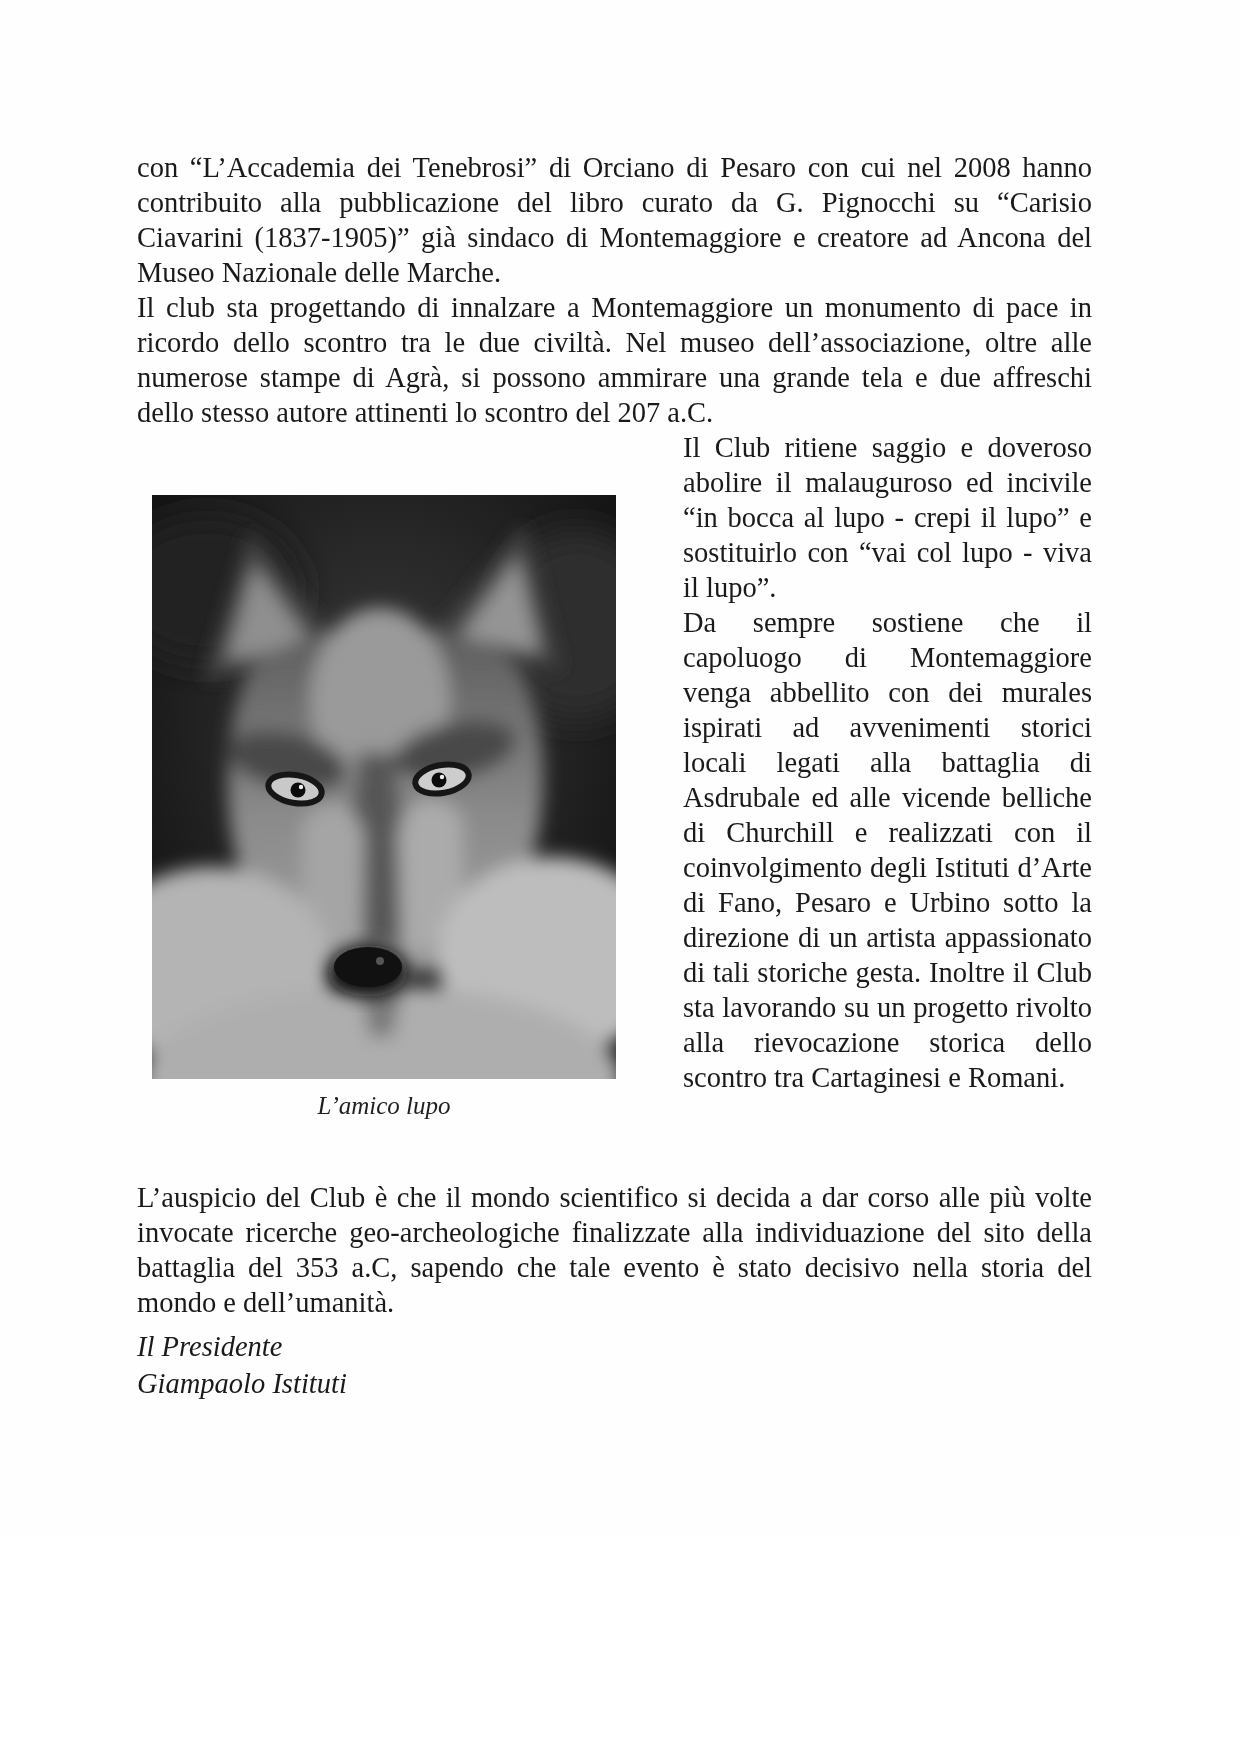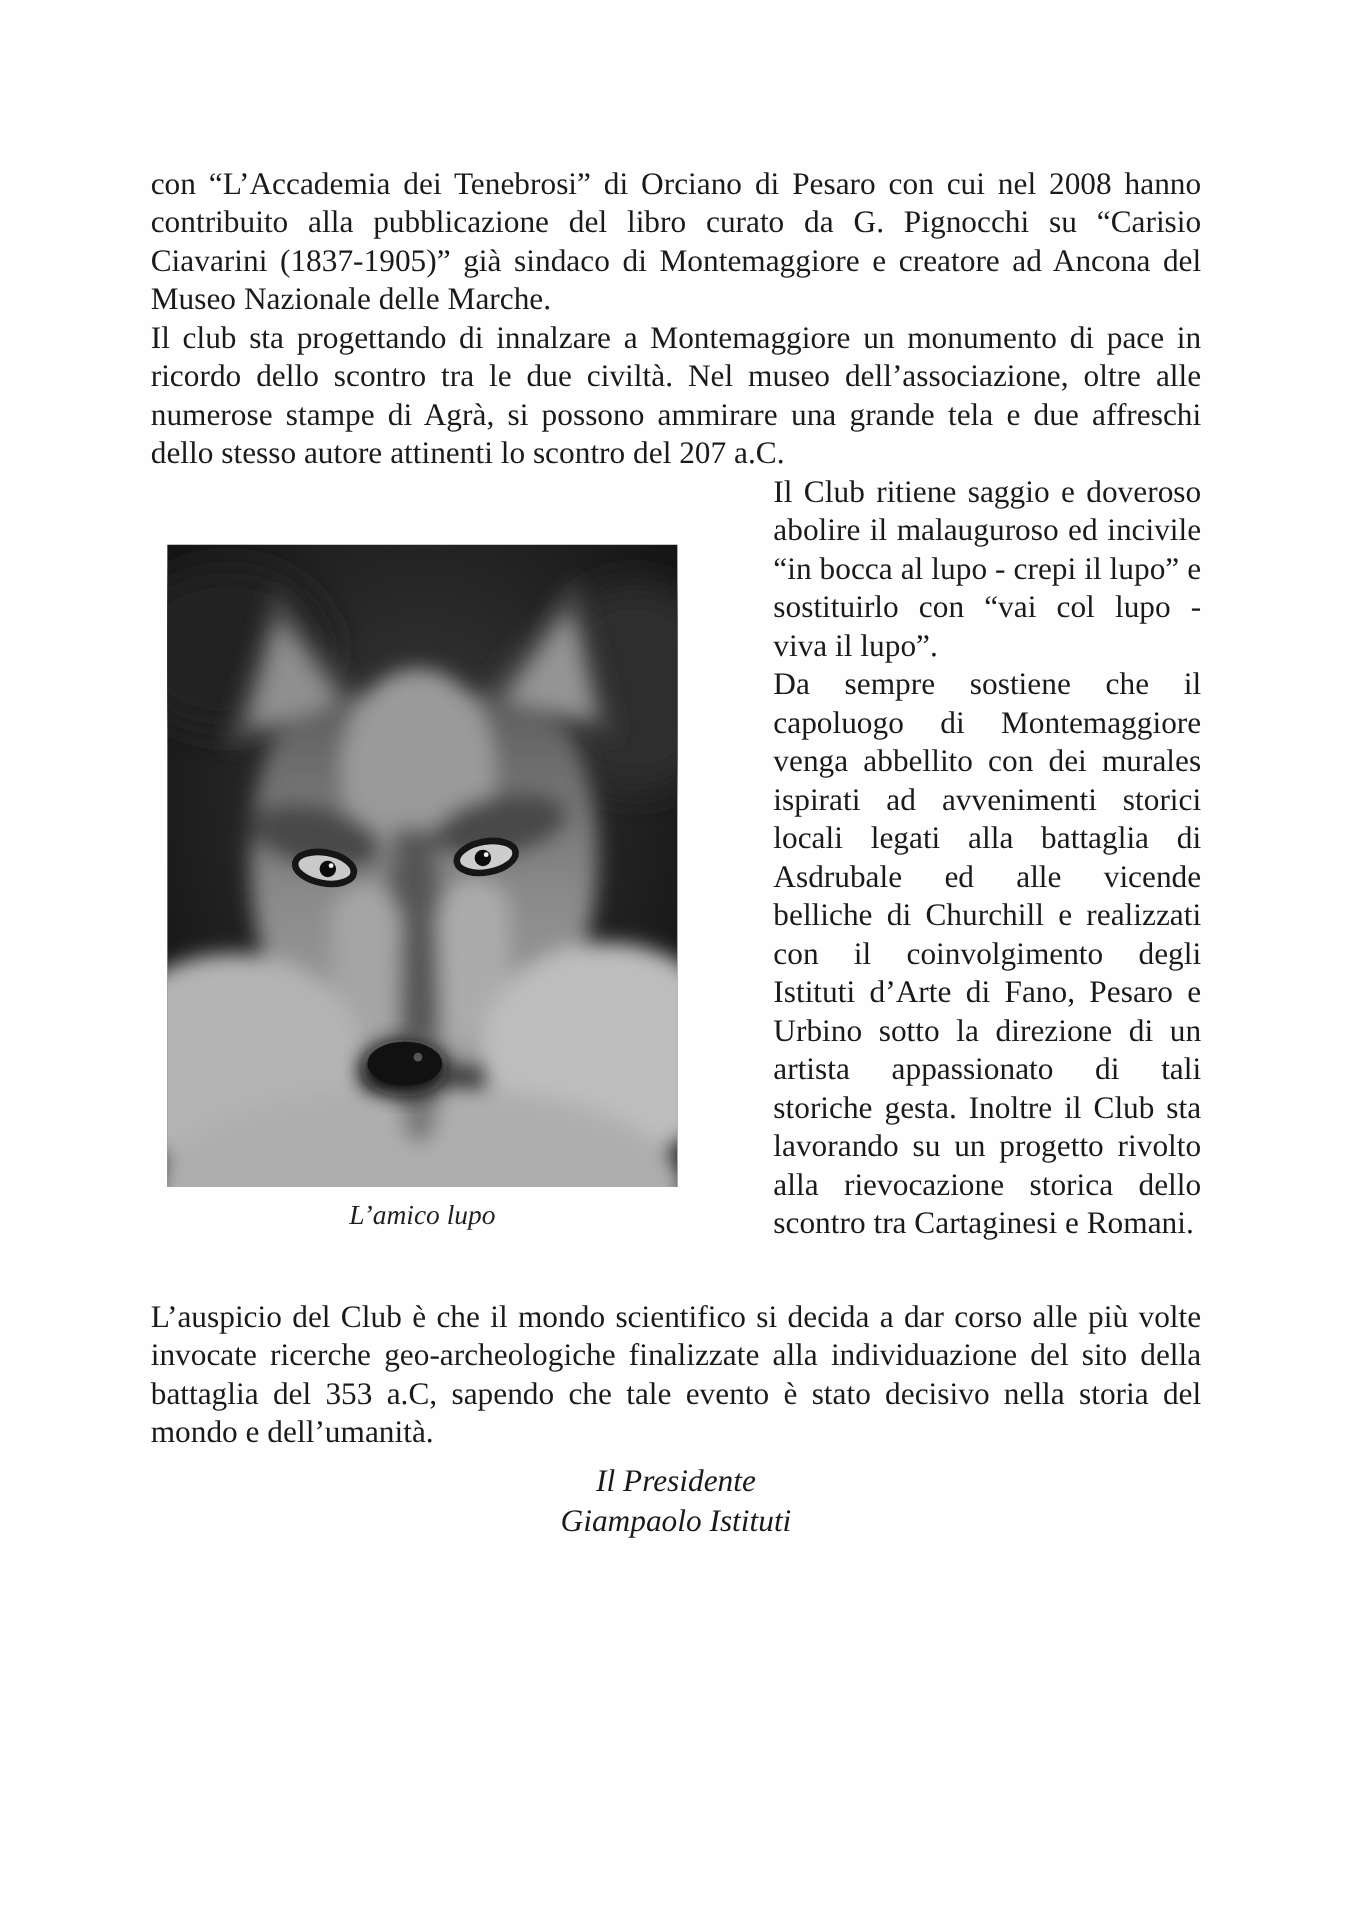--- a/index.html
+++ b/index.html
@@ -14,35 +14,35 @@
     font-size:28.5px;
     line-height:35px;
     color:#1a1a1a;
     overflow:hidden;
   }
   p.body{margin:0;text-align:justify;}
   p.clear{clear:left;}
   figure.wolf-fig{
     float:left;
     width:464px;
-    margin:65px 87px 59px 15px;
+    margin:65px 67px 59px 15px;
     padding:0;
   }
   .wolf-fig svg.photo{display:block;width:464px;height:584px;}
   figcaption{
     margin-top:12px;
     text-align:center;
     font-style:italic;
     font-size:25px;
     line-height:30px;
     color:#1f1f1f;
   }
   .signature{
     margin-top:8px;
-    text-align:center;
+    text-align:left;
     font-style:italic;
     line-height:37px;
     color:#1a1a1a;
   }
   .footer-art{position:absolute;left:130px;top:1575px;width:210px;height:132px;}
   .page-number{
     position:absolute;left:270px;top:1669px;
     font-size:27px;line-height:30px;color:#0c4a6e;
   }
 </style>

